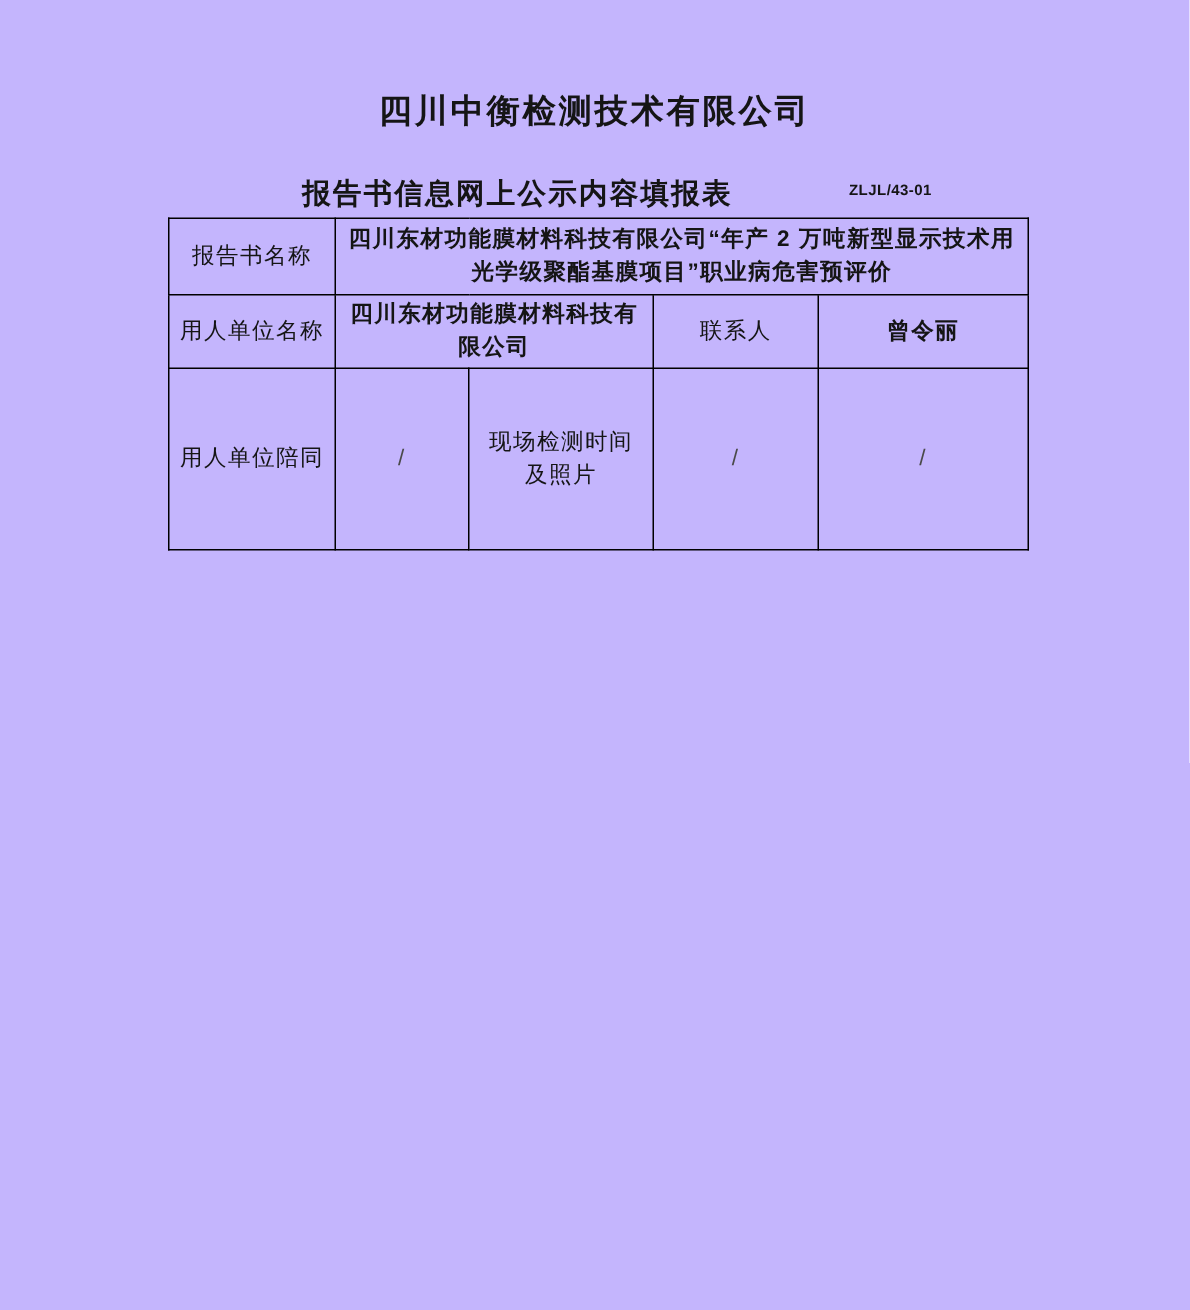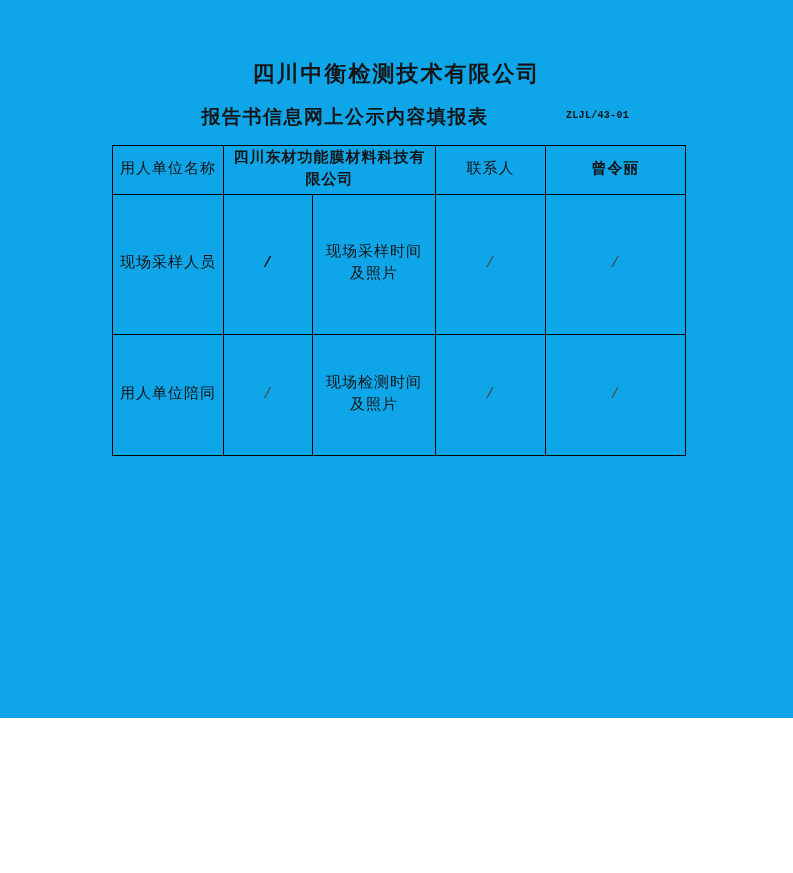--- a/index.html
+++ b/index.html
@@ -1,34 +1,34 @@
 <!DOCTYPE html>
 <html><head>
 <meta charset="utf-8">
 <style>
   html, body { margin: 0; padding: 0; background: #ffffff; }
   .doc {
     position: relative;
     width: 793px;
-    height: 718px;
-    background: #0ea5e9;
+    height: 873px;
+    background: #c4b5fd;
     color: #151515;
-    font-family: Liberation Mono, monospace;
+    font-family: Liberation Sans, sans-serif;
     overflow: hidden;
   }
   .title {
     position: absolute;
     top: 59px; left: 0; width: 100%;
     text-align: center;
     font-size: 22px;
     font-weight: bold;
     letter-spacing: 2px;
     white-space: nowrap;
   }
-  .subrow { position: absolute; top: 104px; left: 0; width: 100%; height: 30px; }
+  .subrow { position: absolute; top: 116px; left: 0; width: 100%; height: 30px; }
   .subtitle {
     position: absolute;
     left: 345px;
     transform: translateX(-50%);
     font-size: 19px;
     font-weight: bold;
     letter-spacing: 1.5px;
     white-space: nowrap;
   }
   .code {
@@ -77,34 +77,31 @@
 
   <table class="form">
     <colgroup>
       <col style="width:111px">
       <col style="width:89px">
       <col style="width:123px">
       <col style="width:110px">
       <col style="width:140px">
     </colgroup>
     <tbody>
+      <tr style="height:51px">
+        <td class="lbl">报告书名称</td>
+        <td class="val" colspan="4">四川东材功能膜材料科技有限公司“年产 2 万吨新型显示技术用
+光学级聚酯基膜项目”职业病危害预评价</td>
+      </tr>
       <tr style="height:47px">
         <td class="lbl">用人单位名称</td>
         <td class="val" colspan="2">四川东材功能膜材料科技有
 限公司</td>
         <td class="lbl">联系人</td>
         <td class="val">曾令丽</td>
-      </tr>
-      <tr style="height:140px">
-        <td class="lbl">现场采样人员</td>
-        <td class="bsl">/</td>
-        <td class="lbl">现场采样时间
-及照片</td>
-        <td class="sl">/</td>
-        <td class="sl">/</td>
       </tr>
       <tr style="height:121px">
         <td class="lbl">用人单位陪同</td>
         <td class="sl">/</td>
         <td class="lbl">现场检测时间
 及照片</td>
         <td class="sl">/</td>
         <td class="sl">/</td>
       </tr>
     </tbody>

